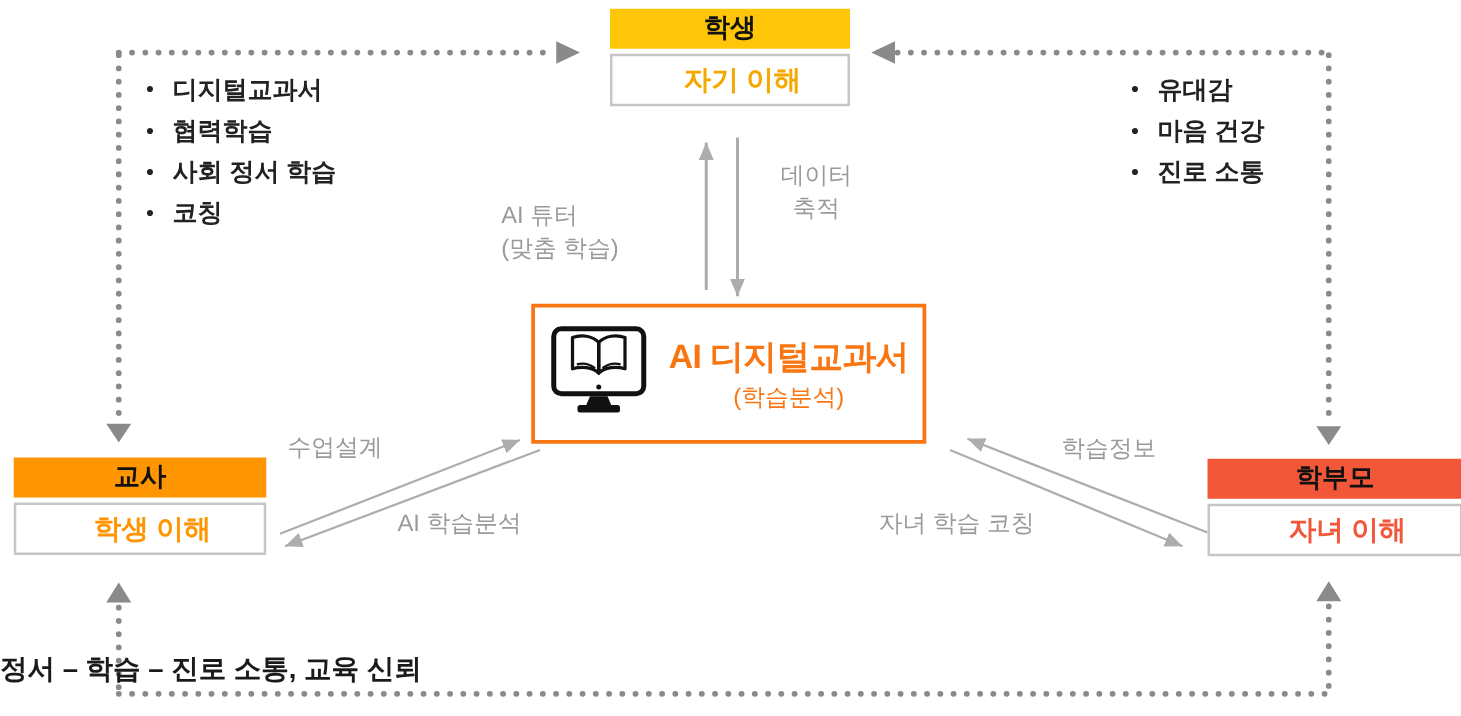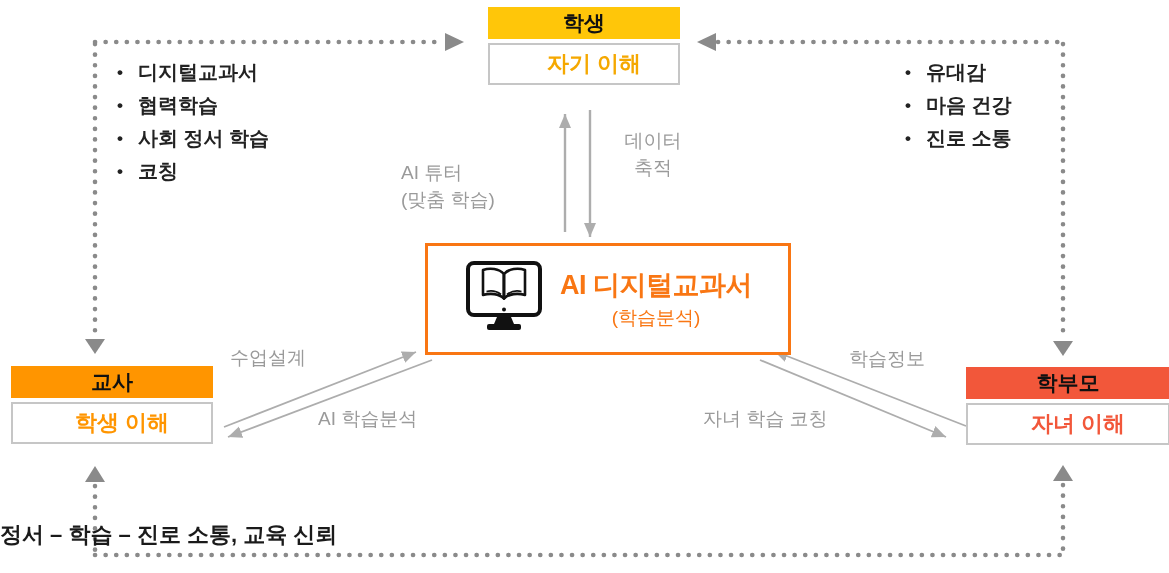--- a/index.html
+++ b/index.html
@@ -20,21 +20,21 @@
   .node-student .node-title{background:var(--student-fill,#FFC609);}
   .node-student .node-sub{color:var(--student-text,#F5A800);}
   .node-teacher{left:11px;top:366px;width:202px;}
   .node-teacher .node-title{background:var(--teacher-fill,#FF9500);}
   .node-teacher .node-sub{color:var(--teacher-fill,#FF9500);}
   .node-parent{left:966px;top:367px;width:204px;}
   .node-parent .node-title{background:var(--parent-fill,#F2573A);}
   .node-parent .node-sub{color:var(--parent-fill,#F2573A);}
 
   .center-box{
-    position:absolute;left:425px;top:243px;width:366px;height:112px;box-sizing:border-box;
+    position:absolute;left:425px;top:243px;width:316px;height:112px;box-sizing:border-box;
     border:3px solid var(--center-accent,#F97613);background:#fff;z-index:2;
     display:flex;align-items:center;justify-content:center;gap:16px;
   }
   .center-text{text-align:center;color:var(--center-accent,#F97613);}
   .center-title{font-size:27px;font-weight:800;letter-spacing:-0.5px;}
   .center-sub{font-size:19px;font-weight:500;margin-top:2px;}
 
   .side-list{position:absolute;margin:0;padding:0;list-style:none;font-size:20px;font-weight:700;color:#222;z-index:2;}
   .side-list li{height:33px;line-height:33px;}
   .side-list li::before{content:"\2022";margin-right:15px;font-size:17px;position:relative;top:-1px;}

